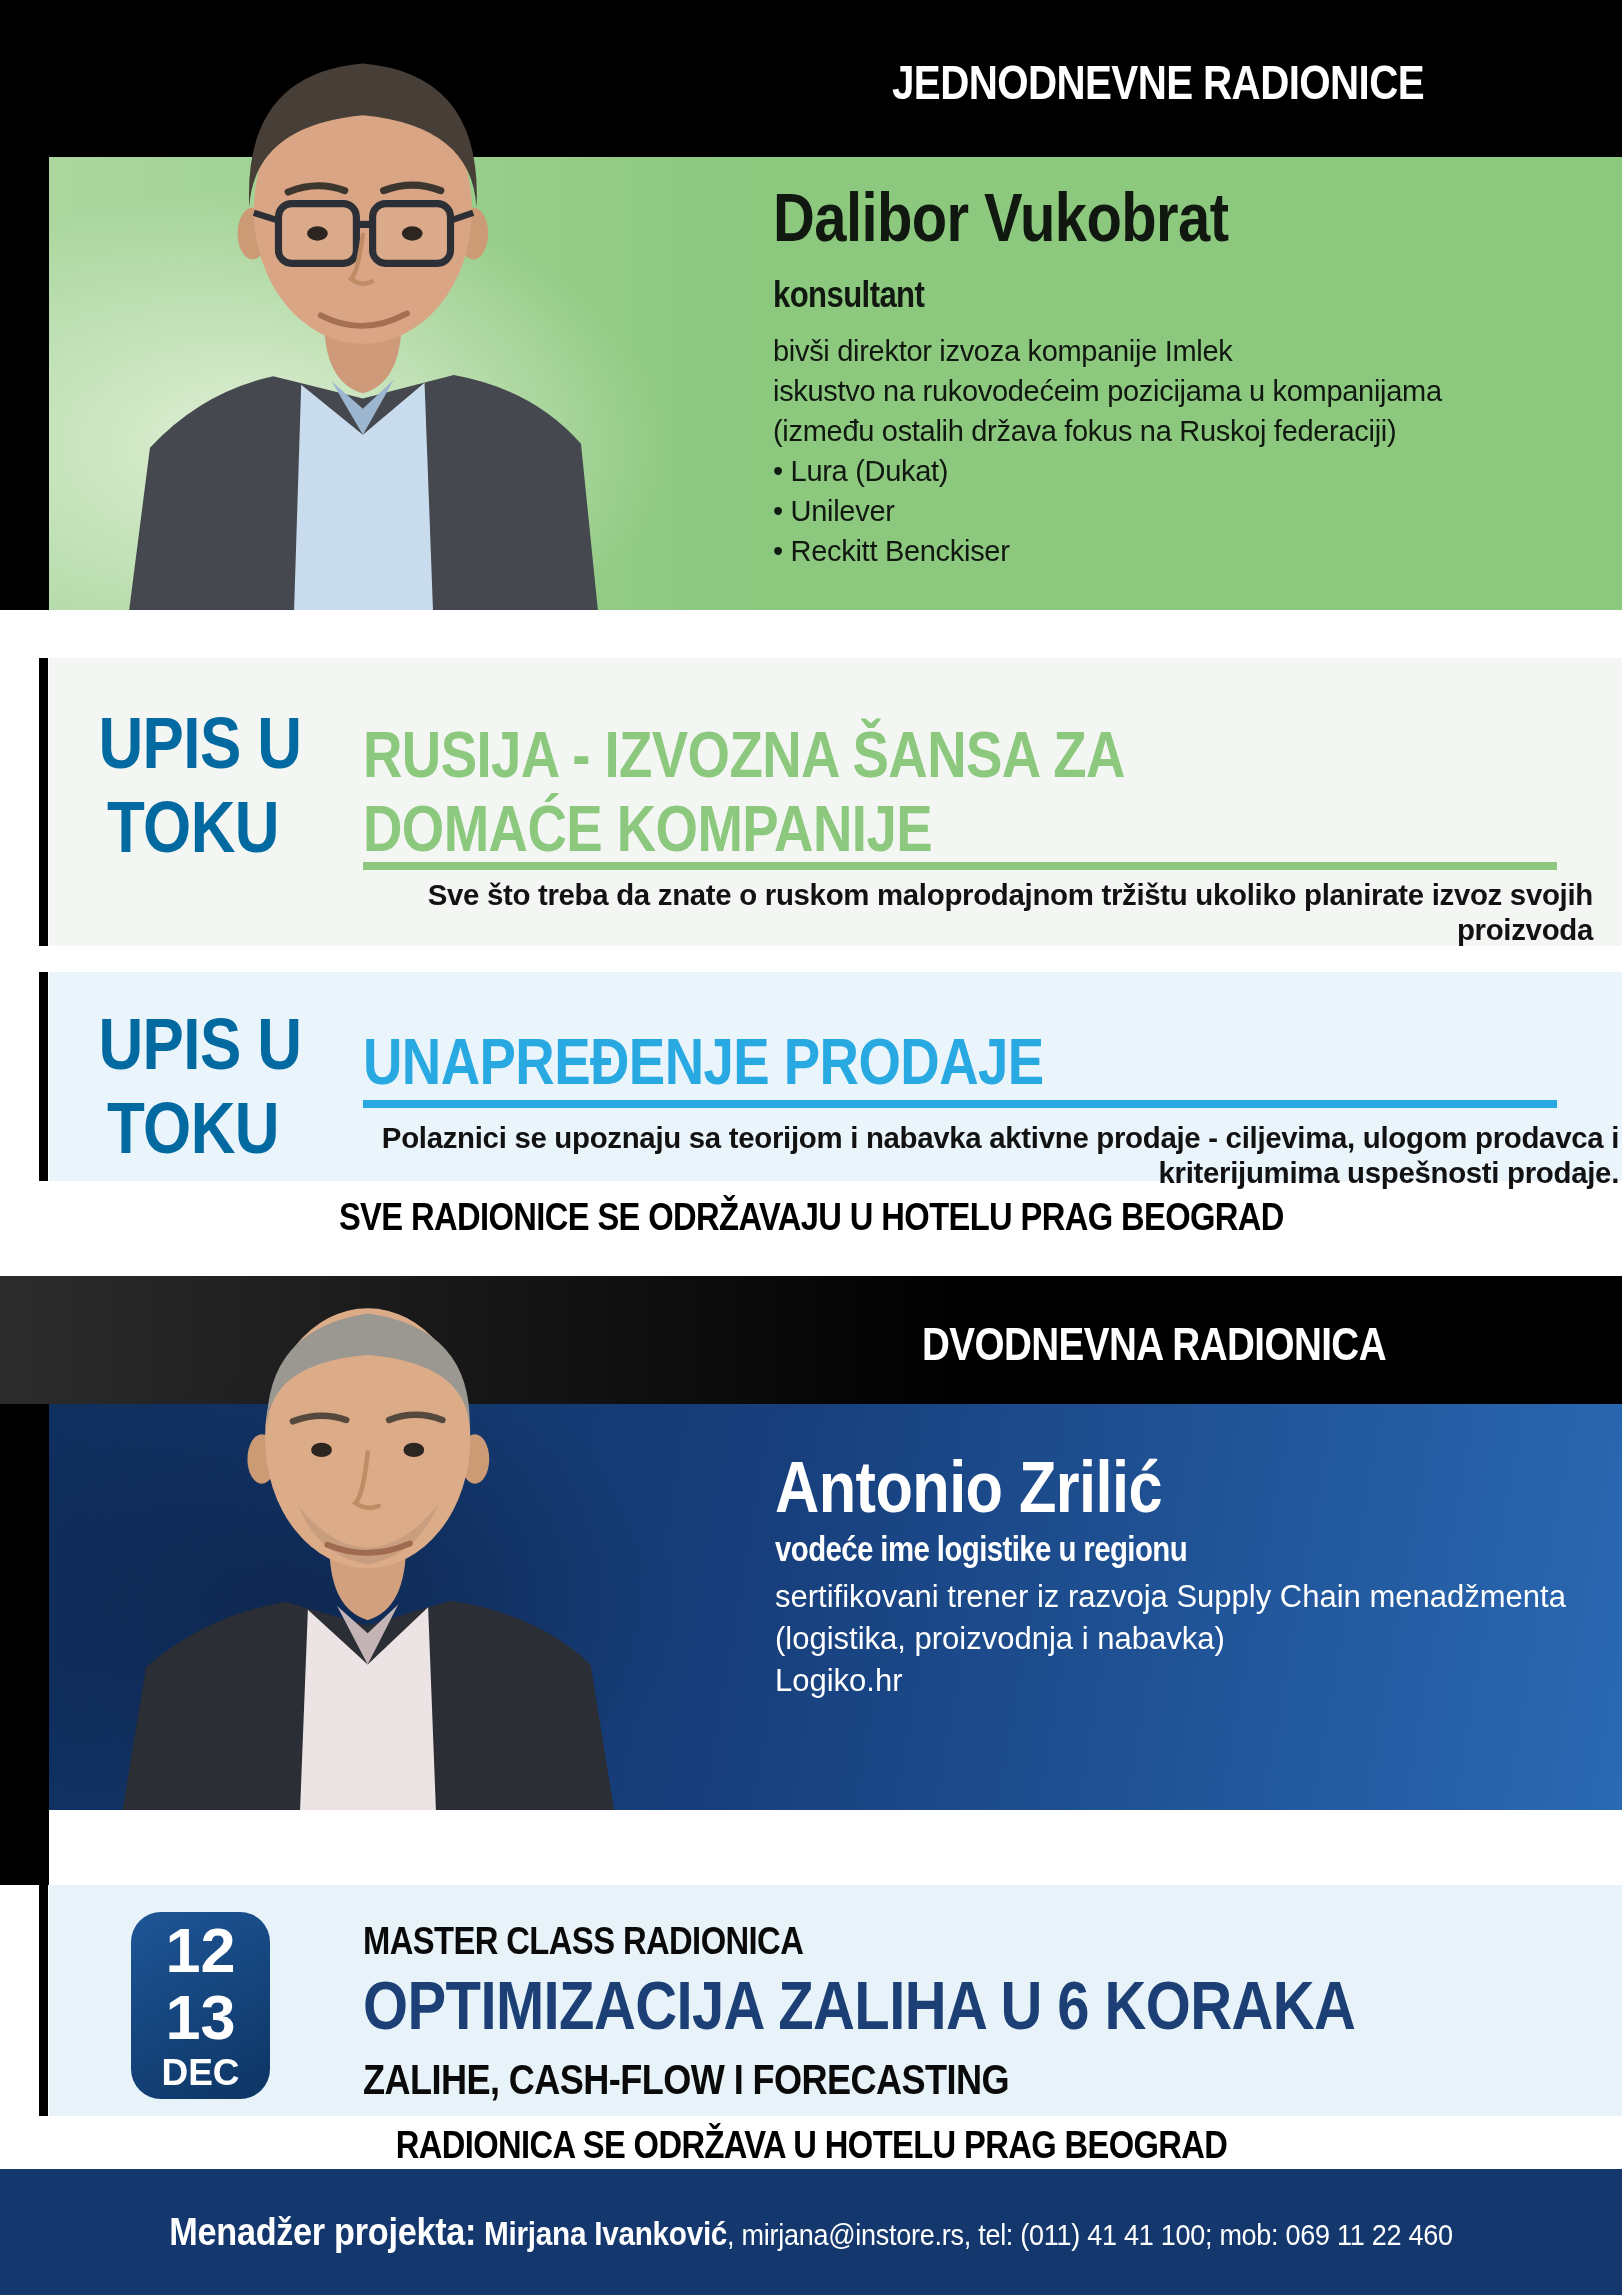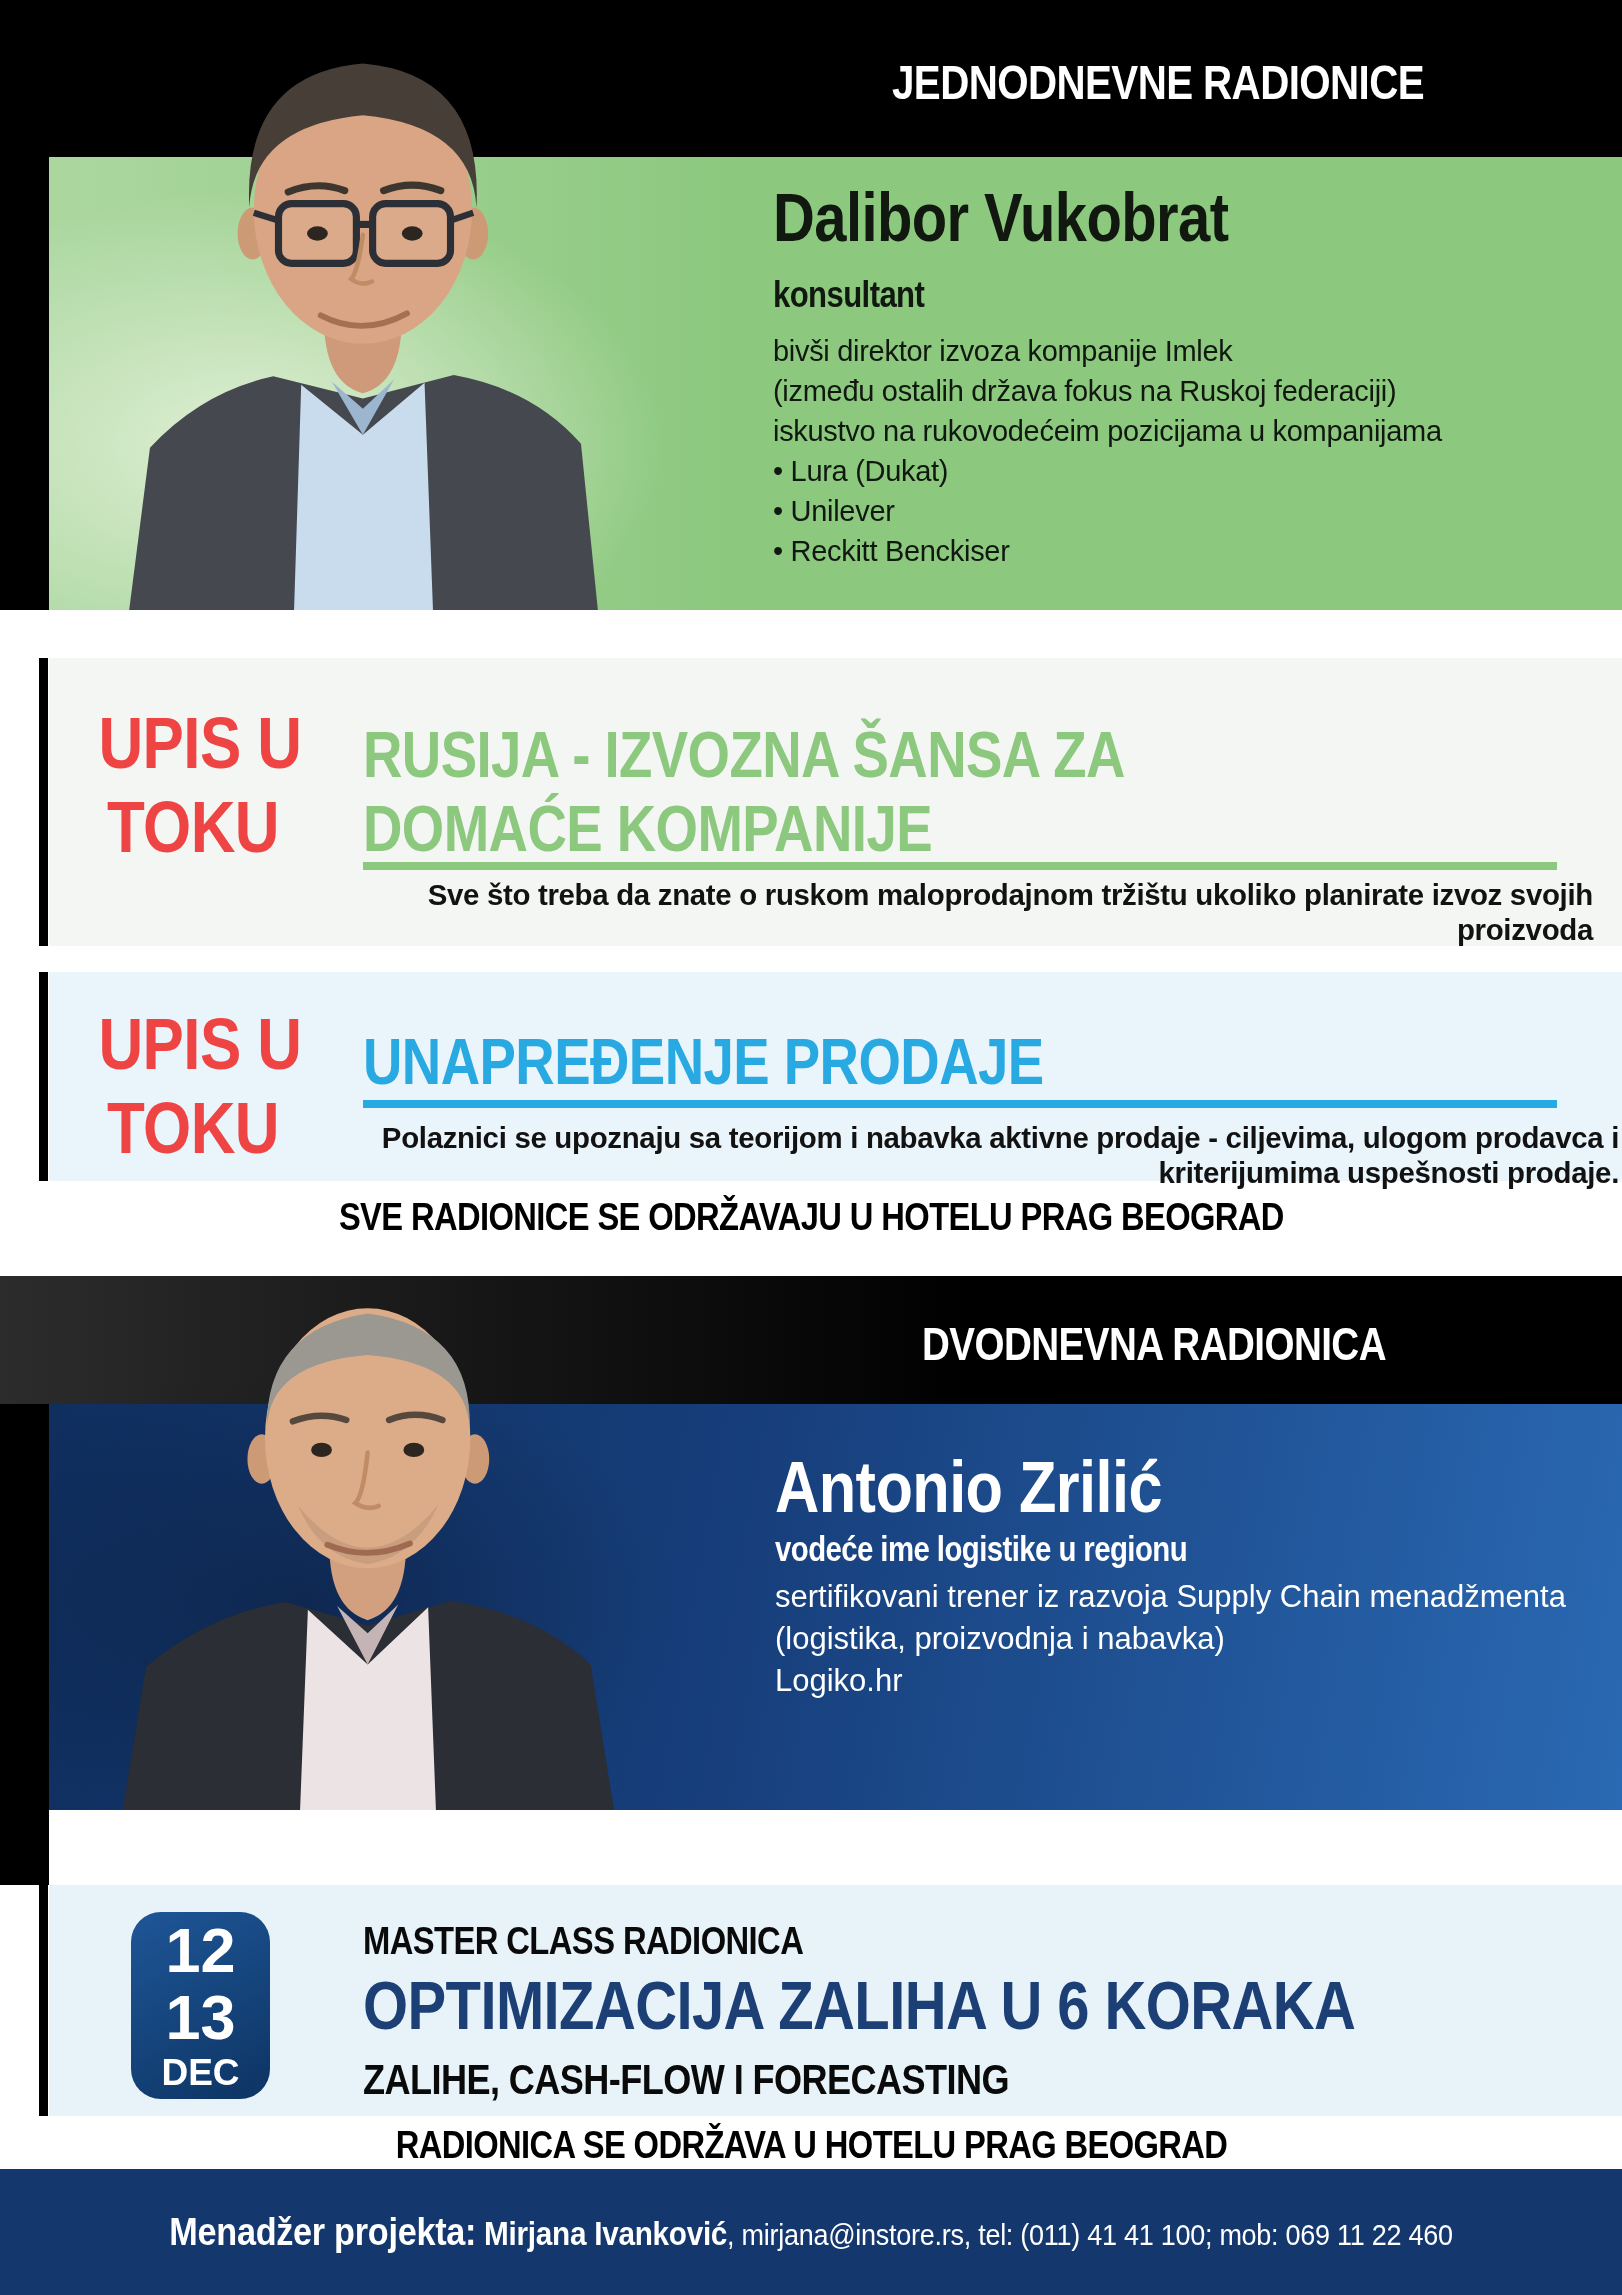--- a/index.html
+++ b/index.html
@@ -38,21 +38,21 @@
   .photo1 .glow { position:absolute; left:0; bottom:0; width:100%; height:72%;
     background:radial-gradient(ellipse at 32% 62%, rgba(228,241,218,.95) 0%, rgba(228,241,218,0) 68%); }
   .photo2 { left:49px; top:1247px; width:638px; height:563px; }
   .photo2 .glow { position:absolute; left:0; bottom:0; width:100%; height:80%;
     background:radial-gradient(ellipse at 40% 55%, rgba(8,18,40,.38) 0%, rgba(8,18,40,0) 70%); }
   .photo svg { position:absolute; left:0; bottom:0; width:100%; }
 
   
   .panel1 { left:49px; top:658px; width:1574px; height:288px; background:#f3f6f2; }
   .panel2 { left:49px; top:972px; width:1574px; height:209px; background:#e9f4fb; }
-  .status { width:222px; text-align:center; font-weight:bold; font-size:72px; line-height:84px; color:#ef4444; }
+  .status { width:222px; text-align:center; font-weight:bold; font-size:72px; line-height:84px; color:#0369a1; }
   .st1 { left:82px; top:701px; }
   .st2 { left:82px; top:1002px; }
   .w-title { font-weight:bold; font-size:65px; line-height:74px;margin-top:30px; }
   .t1 { left:363px; top:688px; color:#8cc87e; }
   .t2 { left:363px; top:995px; color:#29a9e1; }
   .underline { height:7.9px; left:363px; width:1194px; }
   .u1 { top:862px; background:#8cc87e; }
   .u2 { top:1100px; background:#29a9e1; }
   .w-desc { left:363px; font-size:29.4px; font-weight:bold; line-height:35px; color:#121212; letter-spacing:-0.3px;text-align:right; }
   .d1 { top:877px; width:1230px; }
@@ -130,22 +130,22 @@
   </div>
 
   <div class="abs sp1-name">
     <span class="cond">Dalibor Vukobrat</span>
   </div>
   <div class="abs sp1-role">
     <span class="cond">konsultant</span>
   </div>
   <div class="abs bio">
     <div>bivši direktor izvoza kompanije Imlek</div>
+    <div>iskustvo na rukovodećeim pozicijama u kompanijama</div>
     <div>(između ostalih država fokus na Ruskoj federaciji)</div>
-    <div>iskustvo na rukovodećeim pozicijama u kompanijama</div>
     <div>• Lura (Dukat)</div>
     <div>• Unilever</div>
     <div>• Reckitt Benckiser</div>
   </div>
 
   <div class="abs panel1"></div>
   <div class="abs rule r1"></div>
   <div class="abs status st1">
     <div><span class="cond-c">UPIS U</span></div>
     <div><span class="cond-c">TOKU</span></div>

